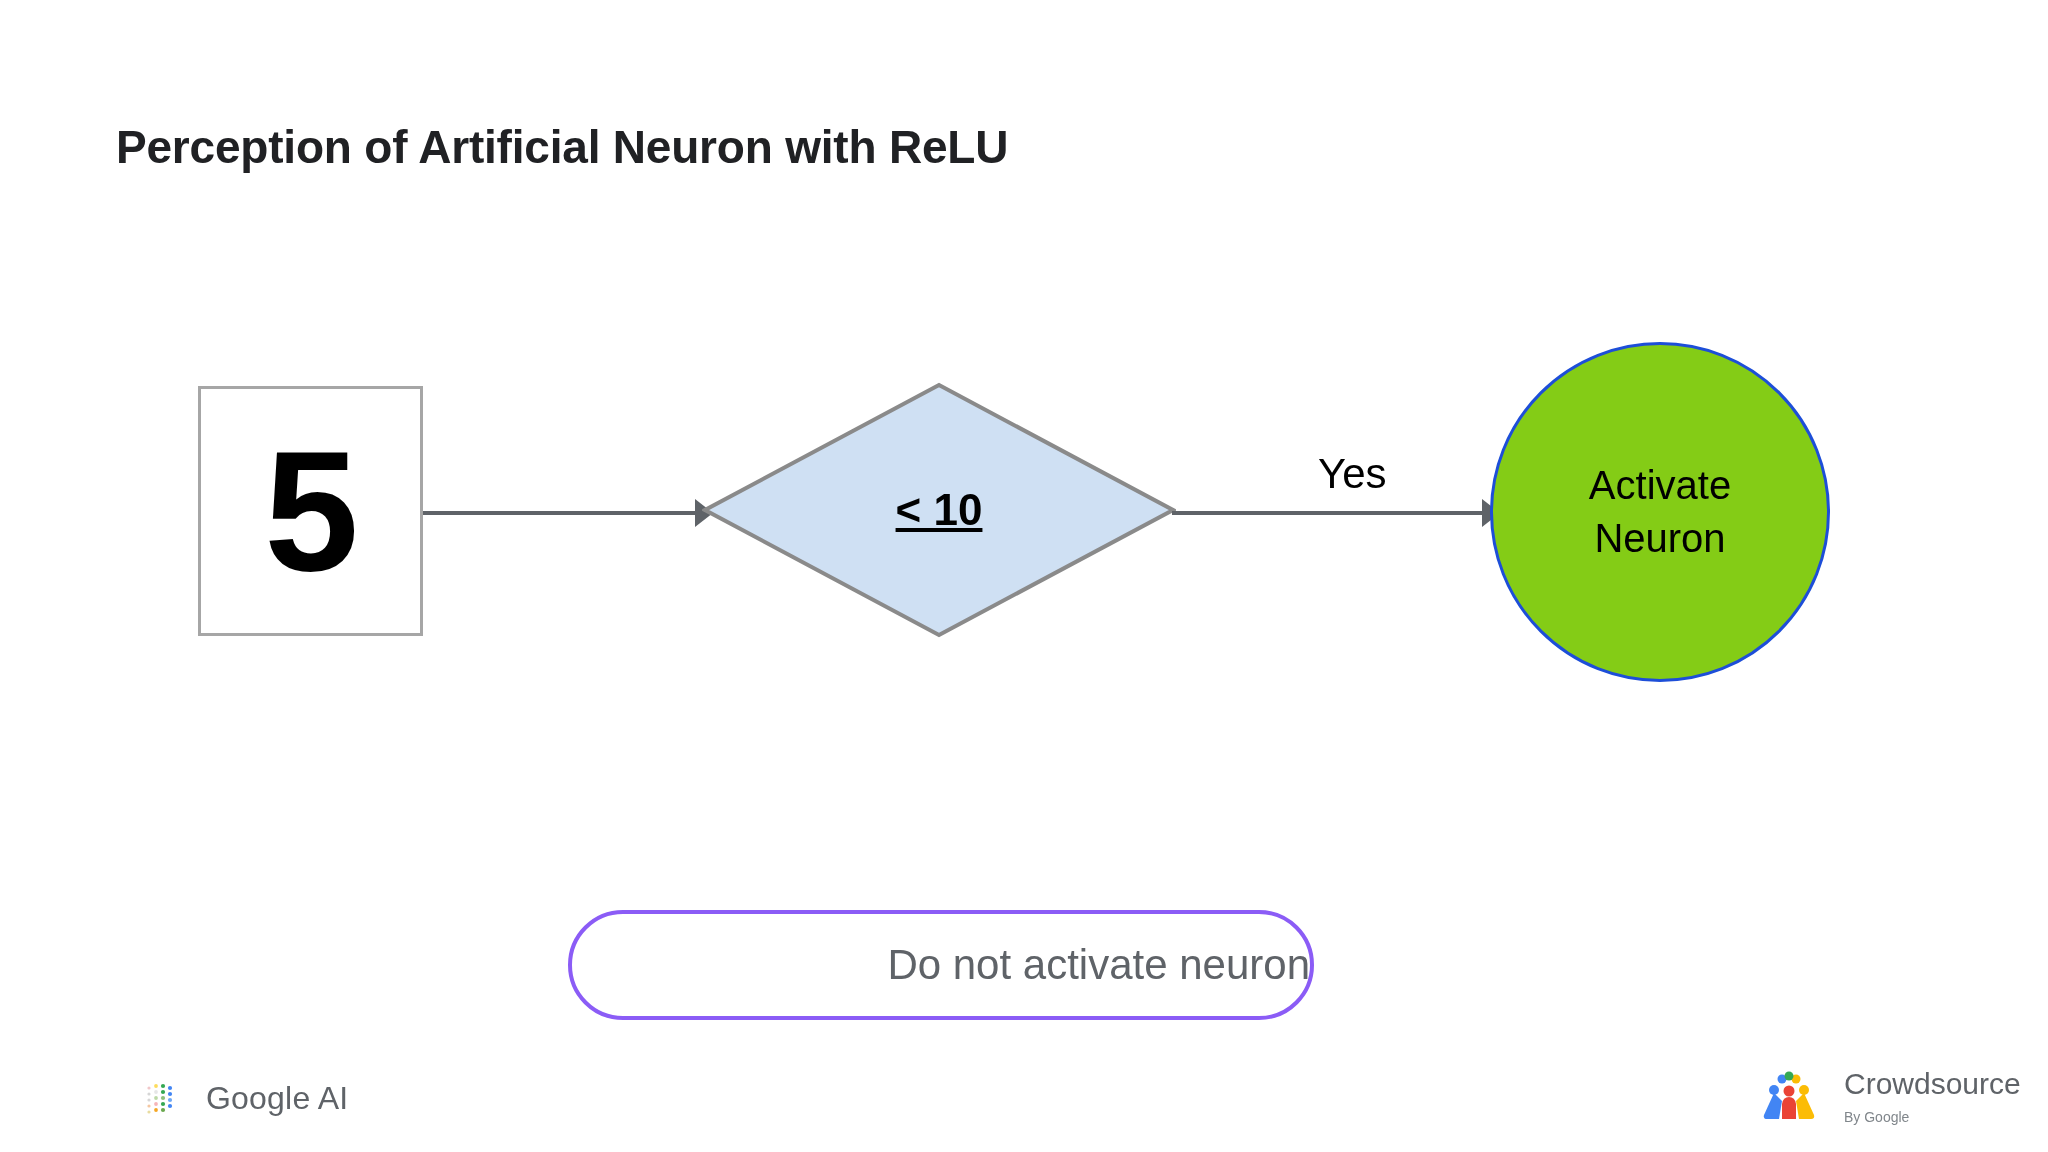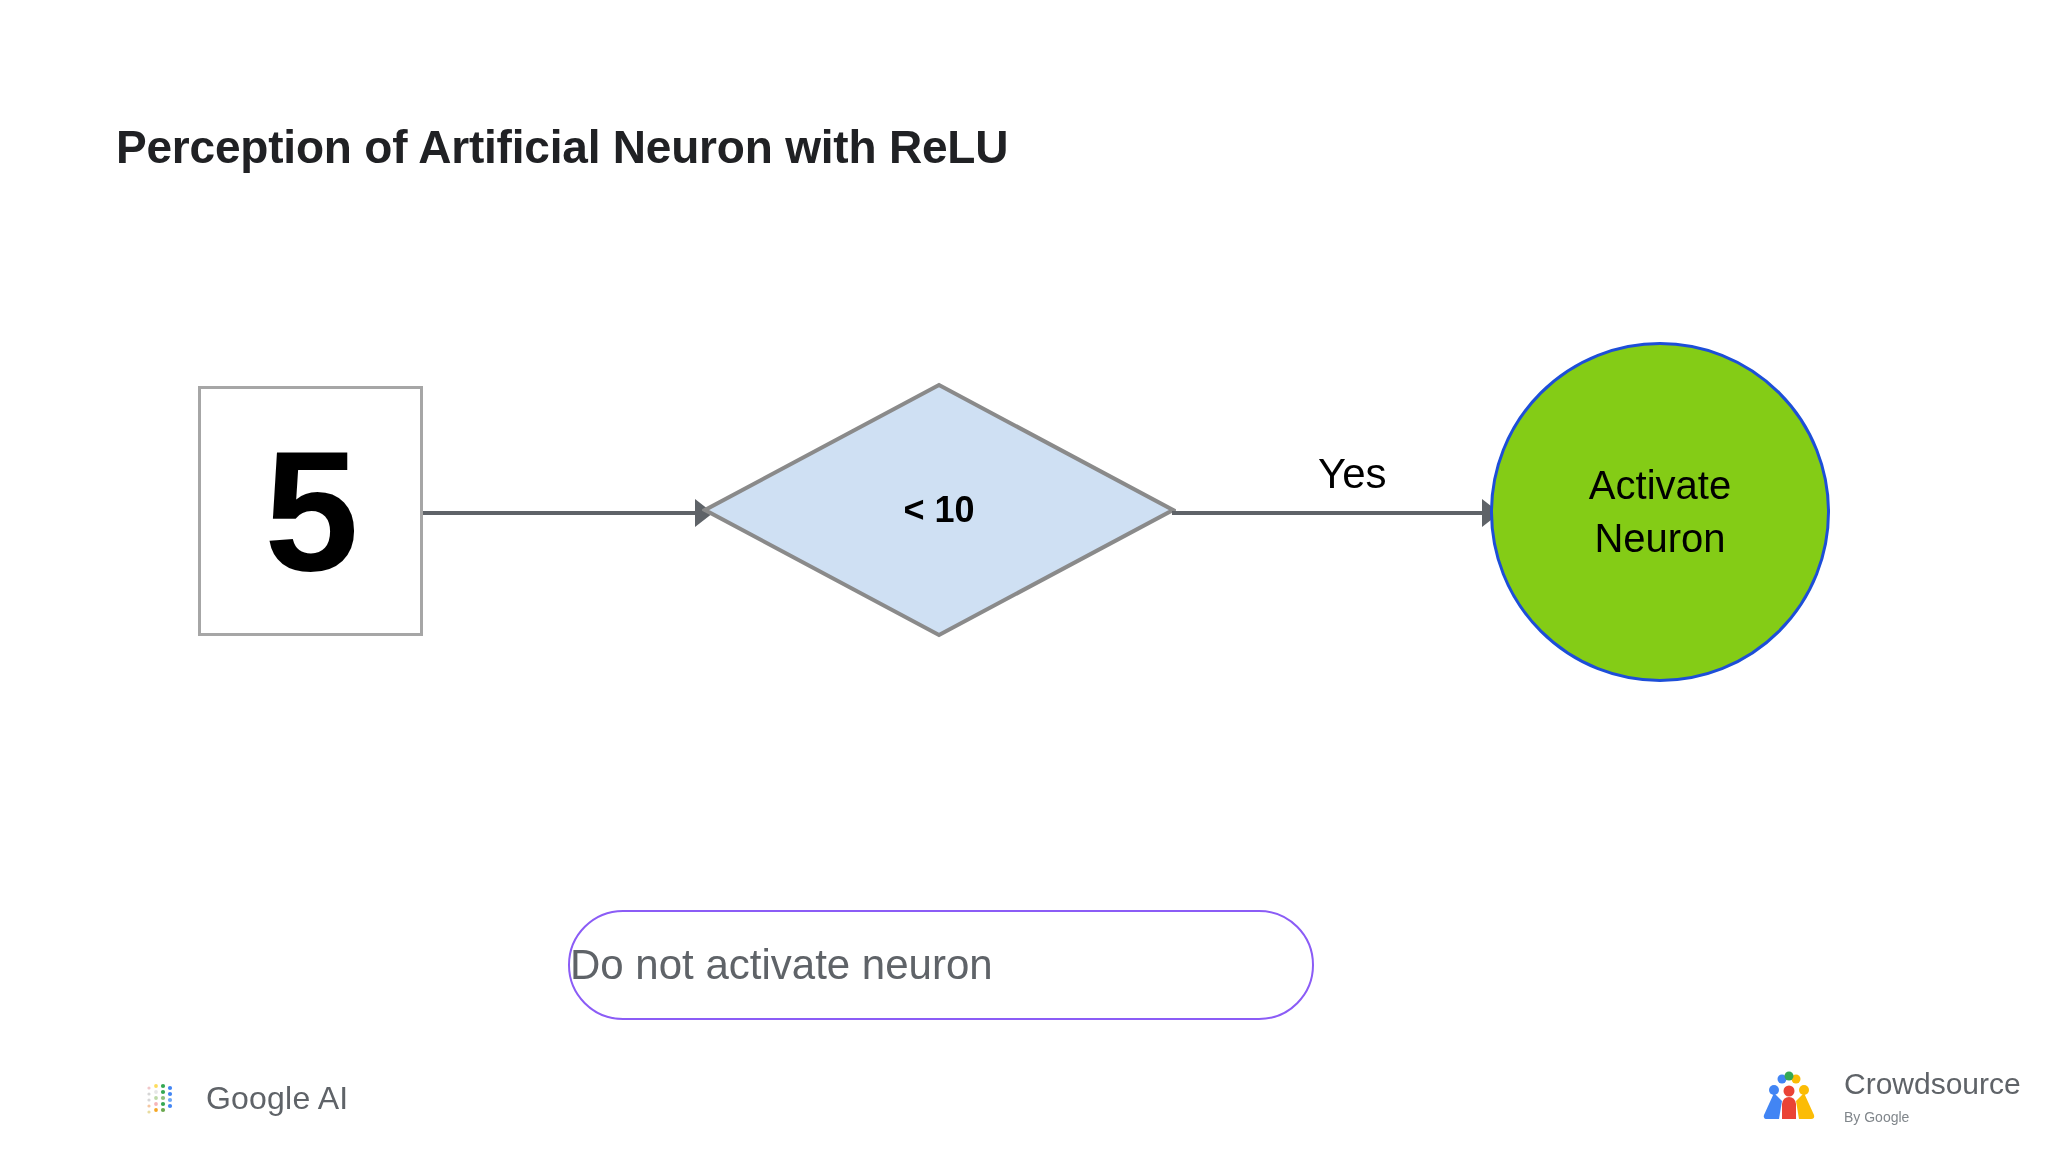--- a/index.html
+++ b/index.html
@@ -68,23 +68,24 @@
   }
   #decision-label {
     position: absolute;
     left: 0;
     top: 0;
     width: 474px;
     height: 256px;
     display: flex;
     align-items: center;
     justify-content: center;
-    font-size: 36px;
+    font-size: 44px;
     font-weight: 600;
     color: #000000;
+    text-decoration: underline;
   }
 
   
   #activate-circle {
     position: absolute;
     left: 1490px;
     top: 342px;
     width: 340px;
     height: 340px;
     border-radius: 50%;
@@ -120,27 +121,27 @@
     color: #000000;
   }
 
   
   #no-pill {
     position: absolute;
     left: 568px;
     top: 910px;
     width: 746px;
     height: 110px;
-    border: 2px solid #8b5cf6;
+    border: 4px solid #8b5cf6;
     border-radius: 56px;
     background: #ffffff;
     box-sizing: border-box;
     display: flex;
     align-items: center;
-    justify-content: flex-start;
+    justify-content: flex-end;
   }
   #no-pill-label {
     font-size: 42px;
     font-weight: 500;
     color: #5f6368;
   }
 
   
   #google-ai-logo {
     position: absolute;

